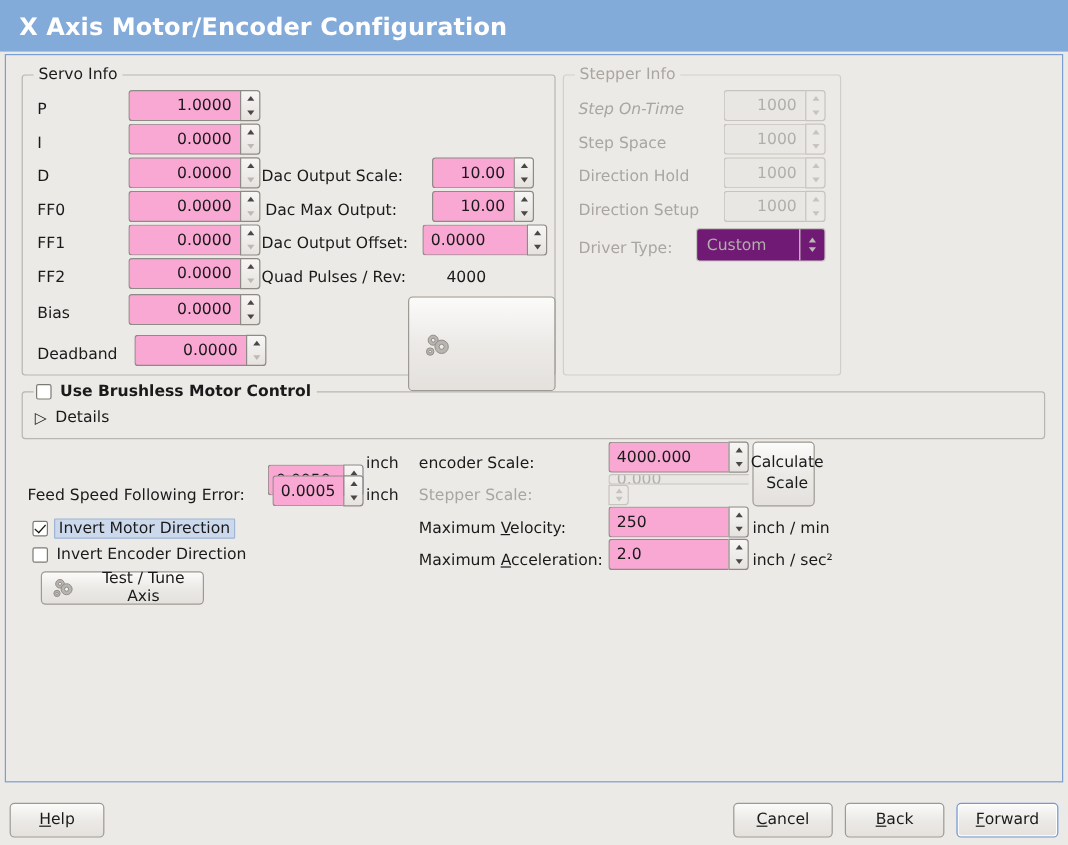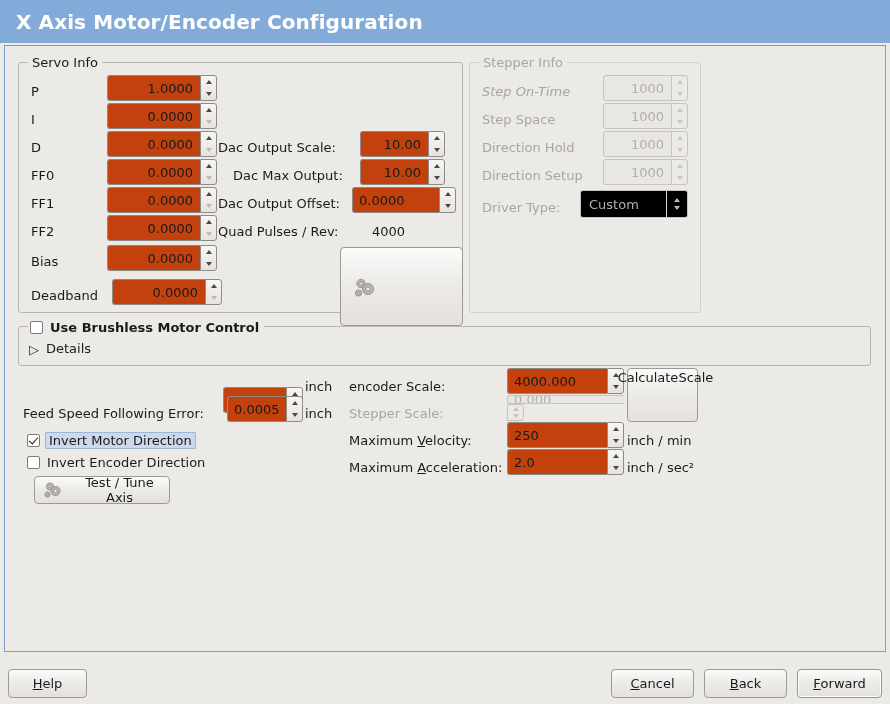--- a/index.html
+++ b/index.html
@@ -81,21 +81,21 @@
   
   .spin {
     position: absolute;
     height: 26px;
     box-sizing: border-box;
     display: flex;
     align-items: stretch;
   }
   .spin .field {
     flex: 1 1 auto;
-    background: #c2410c;
+    background: #f9a8d4;
     border: 1px solid #8e8b86;
     border-right: none;
     border-radius: 3px 0 0 3px;
     box-sizing: border-box;
     display: flex;
     align-items: center;
     justify-content: flex-end;
     padding-right: 7px;
     font-size: 13px;
     color: #1a1a1a;
@@ -144,21 +144,21 @@
 
   
   .combo {
     position: absolute;
     height: 28px;
     box-sizing: border-box;
     display: flex;
     align-items: stretch;
     border: 1px solid #c7c4bf;
     border-radius: 3px;
-    background: #000000;
+    background: #701a75;
   }
   .combo .ctext {
     flex: 1 1 auto;
     display: flex;
     align-items: center;
     padding-left: 8px;
     font-size: 13px;
     color: #b2afaa;
   }
   .combo .carrows {
@@ -364,21 +364,21 @@
 
     <div class="lbl" style="left:199px; top:78px;">Dac Output Scale:</div>
     <div class="spin" style="left:341px; top:68px; width:85px;">
       <div class="field">10.00</div>
       <div class="btns">
           <div class="up"></div>
           <div class="dn"></div>
         </div>
     </div>
 
-    <div class="lbl" style="left:214px; top:106px;">Dac Max Output:</div>
+    <div class="lbl" style="left:202px; top:106px;">Dac Max Output:</div>
     <div class="spin" style="left:341px; top:96px; width:85px;">
       <div class="field">10.00</div>
       <div class="btns">
           <div class="up"></div>
           <div class="dn"></div>
         </div>
     </div>
 
     <div class="lbl" style="left:199px; top:134px;">Dac Output Offset:</div>
     <div class="spin leftalign" style="left:333px; top:124px; width:104px;">
@@ -523,21 +523,21 @@
 
   <div class="lbl dim" style="left:344px; top:361px;">Stepper Scale:</div>
   <div class="spin leftalign disabled" style="left:502px; top:349px; width:117px;flex-direction:column;">
     <div class="field">0.000</div>
     <div class="btns">
         <div class="up"></div>
         <div class="dn"></div>
       </div>
   </div>
 
-  <div class="btn" style="left:622px; top:322px; width:71px; height:54px; align-items:flex-start; padding-left:6px; justify-content:center; line-height:18px;">
+  <div class="btn" style="left:622px; top:322px; width:52px; height:54px; flex-direction:column; align-items:center; padding-left:6px; justify-content:center; line-height:18px;">
     <span>Calculate</span>
     <span>Scale</span>
   </div>
 
   <div class="lbl" style="left:344px; top:388px;">
     <span>Maximum </span><span class="underline">V</span><span>elocity:</span>
   </div>
   <div class="spin leftalign" style="left:502px; top:376px; width:117px;">
     <div class="field">250</div>
     <div class="btns">

